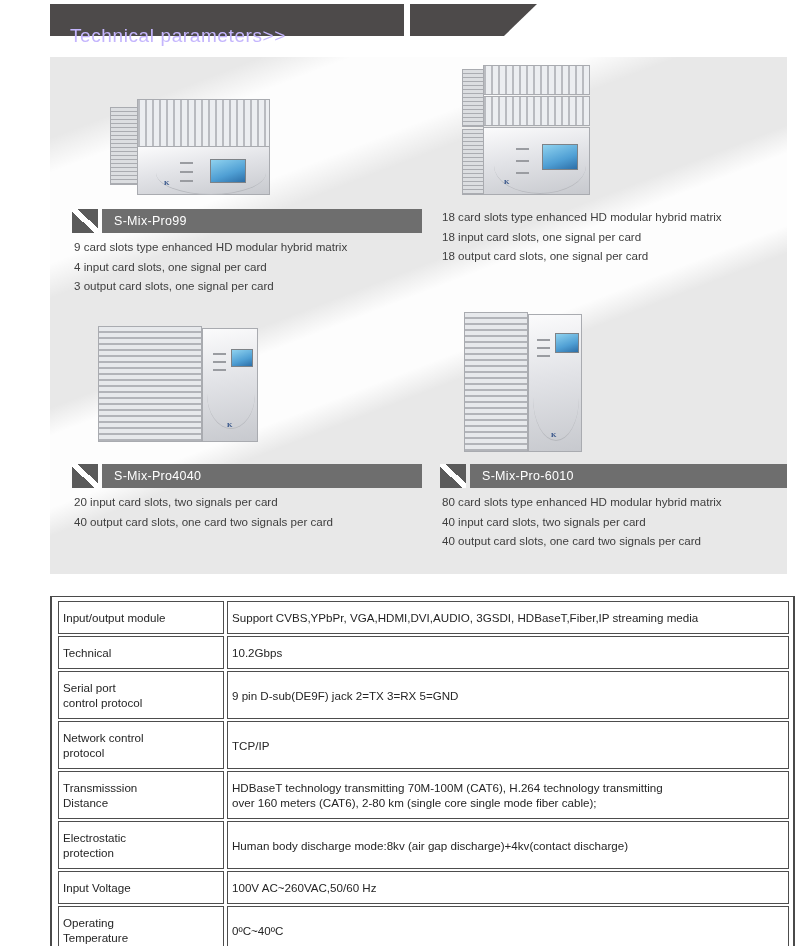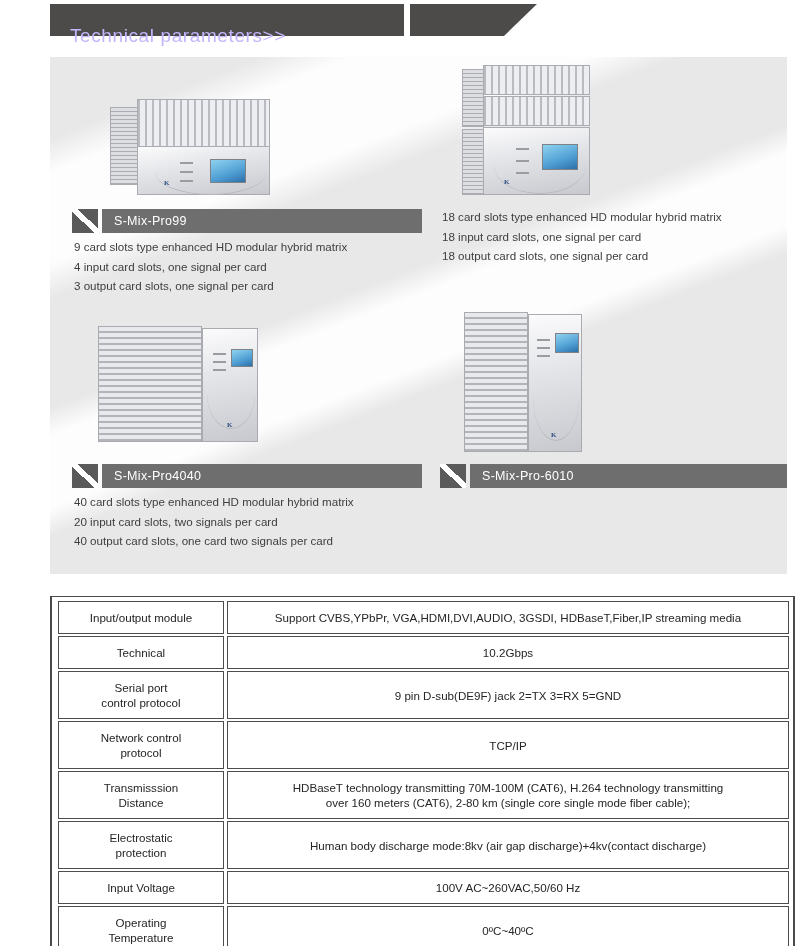--- a/index.html
+++ b/index.html
@@ -196,21 +196,20 @@
   table.spec {
     border-collapse: separate;
     border-spacing: 3px 2px;
     width: 100%;
     table-layout: fixed;
   }
   table.spec td {
     border: 1px solid #4d4d4d;
     font-size: 11.6px;
     color: #252525;
-    text-align: center;
     vertical-align: middle;
     line-height: 15px;
     padding: 8px 4px;
   }
   td.key {
     width: 166px;
     height: 30px;
   }
   td.val { }
 </style>
@@ -298,21 +297,20 @@
           <div class="screen" style="left:28px; top:20px; width:22px; height:18px;"></div>
           <div class="logo" style="left:24px; top:92px;">K</div>
         </div>
       </div>
     </div>
     <div class="label-row">
       <div class="badge"></div>
       <div class="label-bar">S-Mix-Pro4040</div>
     </div>
     <div class="spec-list">
-      <div>40 card slots type enhanced HD modular hybrid matrix</div>
       <div>20 input card slots, two signals per card</div>
       <div>40 output card slots, one card two signals per card</div>
     </div>
   </div>
 
   <div class="cell c3">
     <div class="prod-img">
       <div class="chassis" style="left:24px; top:0px; width:118px; height:140px;">
         <div class="cardcage" style="left:0px; top:0px; width:64px; height:140px;">
           <div class="slots horiz"></div>
@@ -324,20 +322,25 @@
           <div class="led" style="left:8px; top:40px;"></div>
           <div class="screen" style="left:26px; top:18px; width:24px; height:20px;"></div>
           <div class="logo" style="left:22px; top:116px;">K</div>
         </div>
       </div>
     </div>
     <div class="label-row">
       <div class="badge"></div>
       <div class="label-bar">S-Mix-Pro-6010</div>
     </div>
+    <div class="spec-list">
+      <div>80 card slots type enhanced HD modular hybrid matrix</div>
+      <div>40 input card slots, two signals per card</div>
+      <div>40 output card slots, one card two signals per card</div>
+    </div>
   </div>
 </div>
 
 <div class="table-wrap">
   <table class="spec">
     <tbody>
       <tr>
         <td class="key">Input/output module</td>
         <td class="val">Support CVBS,YPbPr, VGA,HDMI,DVI,AUDIO, 3GSDI,  HDBaseT,Fiber,IP streaming media</td>
       </tr>

